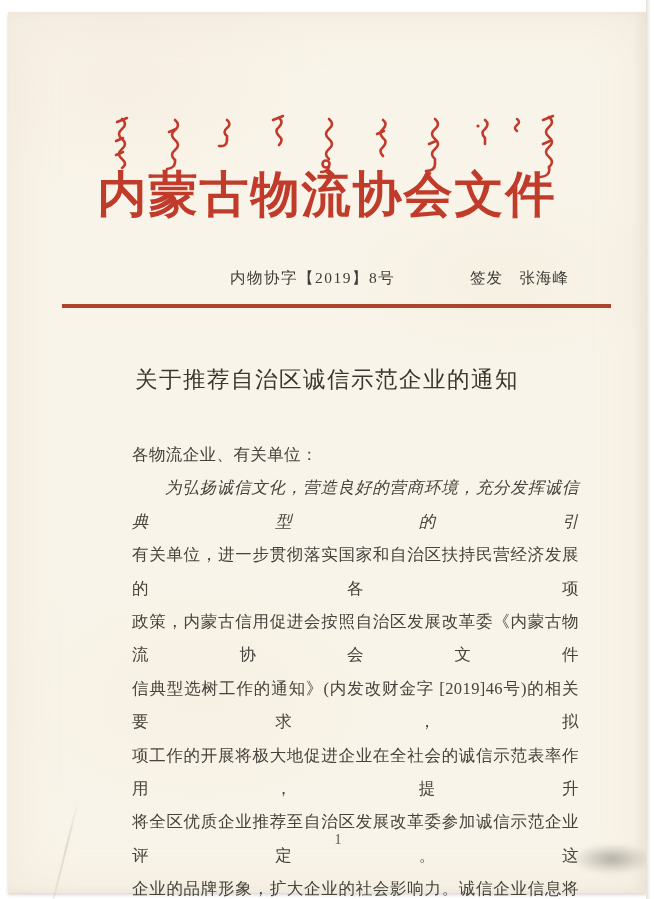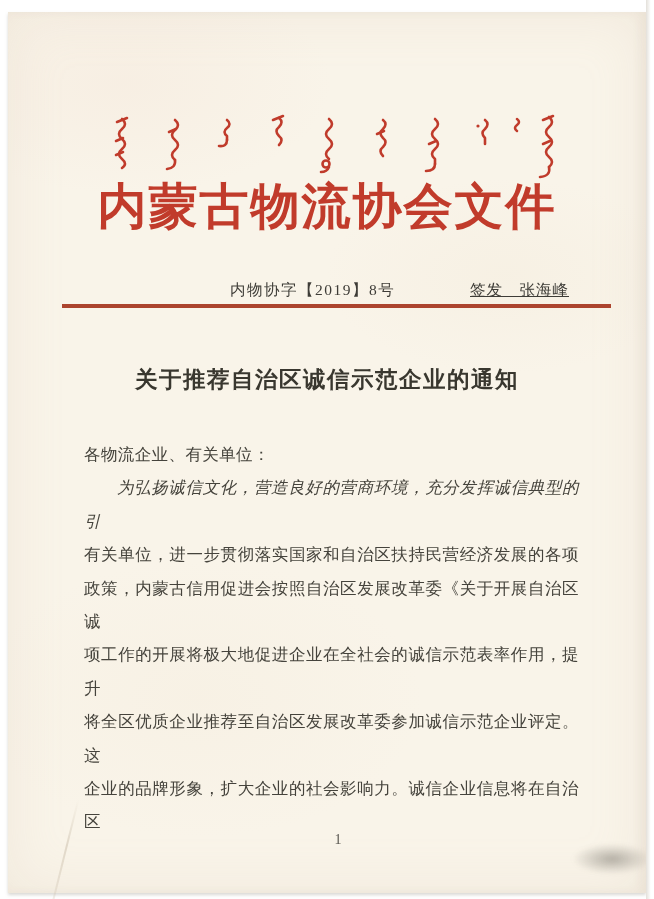--- a/index.html
+++ b/index.html
@@ -20,38 +20,38 @@
       inset -6px 0 10px rgba(208,198,182,.22),
       0 2px 3px rgba(150,145,135,.35);
   }
   .right-edge-strip{
     position:absolute;left:646px;top:0;width:8px;height:899px;
     background:linear-gradient(to right,#e3e0da, #ffffff 60%);
   }
   
   .mongol-banner{position:absolute;left:99px;top:102px;width:460px;height:72px;}
   .org-title{
-    position:absolute;left:0;top:168px;width:638px;text-align:center;
+    position:absolute;left:0;top:156px;width:638px;text-align:center;
     font-size:49px;line-height:1.1;font-weight:700;color:#c13b2b;
     letter-spacing:2px;white-space:nowrap;
   }
-  .doc-meta{position:absolute;left:0;top:268px;width:638px;height:22px;font-size:15.5px;color:#3e3c37;}
+  .doc-meta{position:absolute;left:0;top:256px;width:638px;height:22px;font-size:15.5px;color:#3e3c37;}
   .doc-number{position:absolute;left:222px;top:0;letter-spacing:1.5px;white-space:nowrap;}
-  .issuer{position:absolute;left:462px;top:0;letter-spacing:1px;white-space:nowrap;text-decoration:underline;}
+  .issuer{position:absolute;left:462px;top:0;letter-spacing:1px;white-space:nowrap;}
   .red-rule{position:absolute;left:54px;top:292px;width:549px;height:3.5px;background:#ac442e;}
   
   .doc-title{
     position:absolute;left:0;top:352px;width:638px;text-align:center;
-    font-size:22.5px;font-weight:700;color:#39372f;letter-spacing:1.5px;white-space:nowrap;
+    font-size:22.5px;font-weight:400;color:#39372f;letter-spacing:1.5px;white-space:nowrap;
   }
   .body-block{
     position:absolute;left:76px;top:426px;width:495px;
     font-size:16.5px;line-height:33.4px;color:#45433c;letter-spacing:.4px;
   }
-  .line{min-height:33.4px;}
+  .line{min-height:33.4px;margin-left:48px;}
   .just{text-align:justify;text-align-last:justify;}
   .indent{text-indent:2em;font-style:italic;}
   .footer{
     position:absolute;left:0;top:820px;width:638px;text-align:center;
     padding-left:22px;box-sizing:border-box;font-size:14px;color:#56544e;
   }
   
   .crease{
     position:absolute;left:55px;top:786px;width:2px;height:118px;
     transform:rotate(14deg);
@@ -106,21 +106,22 @@
   </div>
 
   <div class="red-rule"></div>
 
   <div class="doc-title">关于推荐自治区诚信示范企业的通知</div>
 
   <div class="body-block">
     <div class="line">各物流企业、有关单位：</div>
     <div class="line just indent">为弘扬诚信文化，营造良好的营商环境，充分发挥诚信典型的引</div>
     <div class="line just">有关单位，进一步贯彻落实国家和自治区扶持民营经济发展的各项</div>
-    <div class="line just">政策，内蒙古信用促进会按照自治区发展改革委《关于开展自治区诚</div>
+    <div class="line just">政策，内蒙古信用促进会按照自治区发展改革委《内蒙古物流协会文件</div>
+    <div class="line just">信典型选树工作的通知》(内发改财金字 [2019]46号)的相关要求，拟</div>
     <div class="line just">项工作的开展将极大地促进企业在全社会的诚信示范表率作用，提升</div>
     <div class="line just">将全区优质企业推荐至自治区发展改革委参加诚信示范企业评定。这</div>
     <div class="line just">企业的品牌形象，扩大企业的社会影响力。诚信企业信息将在自治区</div>
 
   </div>
 
   <div class="footer">1</div>
 
   <div class="crease"></div>
   <div class="smudge"></div>

